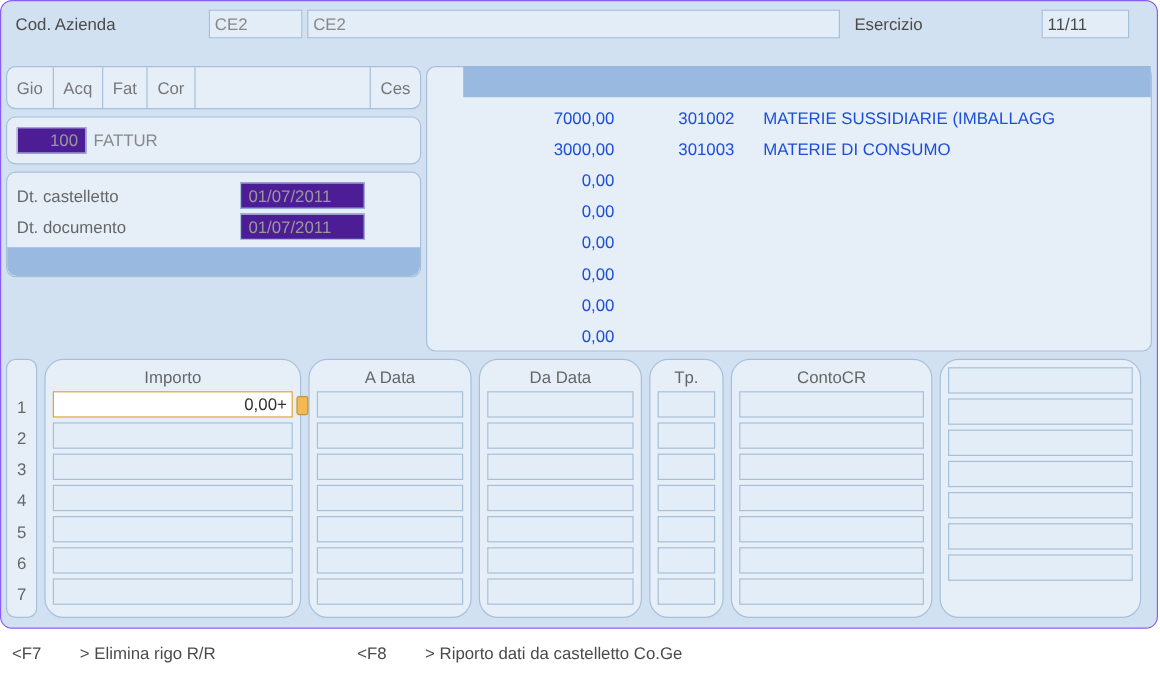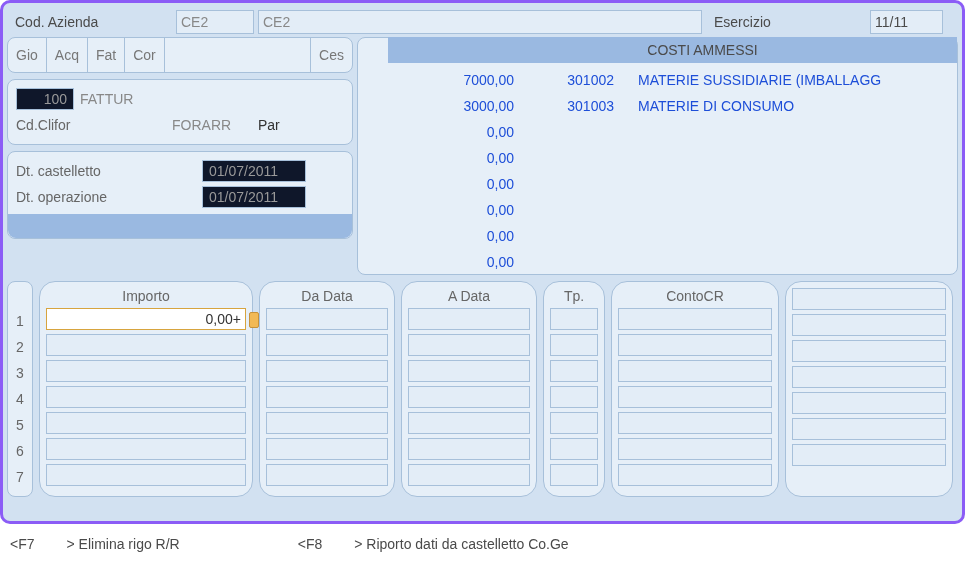--- a/index.html
+++ b/index.html
@@ -8,21 +8,21 @@
   font-size: 14px;
   background: #fff;
   width: 967px;
   height: 581px;
 }
 .app {
   width: 965px;
   height: 524px;
   background: #d2e1f1;
   border-radius: 10px;
-  border: 3px solid #8b5cf6;
+  border: 1px solid #8b5cf6;
   padding: 4px;
 }
 .header-row {
   display: flex;
   align-items: center;
   height: 30px;
   gap: 4px;
 }
 .hdr-label { color: #4a4a4a; width: 165px; padding-left: 8px; }
 .inp {
@@ -31,21 +31,21 @@
   height: 24px;
   padding: 0 4px;
   color: #888;
   font-family: inherit;
   font-size: 14px;
 }
 .inp.small { width: 78px; }
 .inp.ex { width: 73px; color:#4a4a4a;}
 .inp.med { width: 444px; }
 .hdr-ex { color:#4a4a4a; width: 160px; padding-left:8px;}
-.main-row { display: flex; gap: 4px; margin-top: 0; }
+.main-row { display: flex; gap: 4px; margin-top: 20px; }
 .left-col { width: 346px; }
 .right-col { flex: 1; }
 .tabs {
   border: 1px solid #a7c0da;
   border-radius: 8px;
   background: #e6eff8;
   height: 36px;
   display: flex;
   align-items: stretch;
   overflow: hidden;
@@ -62,21 +62,21 @@
 .form-box {
   border: 1px solid #a7c0da;
   border-radius: 8px;
   background: #e6eff8;
   margin-top: 6px;
   padding: 6px 8px;
 }
 .form-line { display:flex; align-items:center; height:26px; gap:6px;}
 .form-lbl { width:150px; color:#666;}
 .inp2 {
-  border:1px solid #a7c0da; background:#0f172a; height:22px;
+  border:1px solid #a7c0da; background:#4c1d95; height:22px;
   color:#999; text-align:right; padding:0 6px; font-family:inherit; font-size:14px;
 }
 .fdesc { color:#888; }
 .fdesc.dark { color:#333; }
 .bluebar { background:#9ab9e1; height:24px; margin-top:0; }
 .cost-panel {
   border:1px solid #a7c0da; border-radius:8px; background:#e6eff8;
   height: 238px;
 }
 .cost-head {
@@ -148,44 +148,38 @@
         <div class="tab">Cor</div>
         <div class="tab wide"></div>
         <div class="tab">Ces</div>
       </div>
 
       <div class="form-box">
         <div class="form-line">
           <input class="inp2" style="width: 58px;" value="100">
           <span class="fdesc">FATTUR</span>
         </div>
-        <div class="form-line">
-          <span class="form-lbl">Cd.Clifor</span>
-          <span class="fdesc" style="width:80px">FORARR</span>
-          <span class="fdesc dark">Par</span>
-        </div>
       </div>
 
       <div class="form-box" style="padding-bottom:0">
         <div class="form-line">
           <span class="form-lbl" style="width:180px">Dt. castelletto</span>
           <input class="inp2" style="width: 104px; text-align: left;" value="01/07/2011">
         </div>
         <div class="form-line">
-          <span class="form-lbl" style="width:180px">Dt. operazione</span>
+          <span class="form-lbl" style="width:180px">Dt. documento</span>
           <input class="inp2" style="width: 104px; text-align: left;" value="01/07/2011">
         </div>
         <div class="bluebar" style="margin:4px -8px 0 -8px; border-radius:0 0 8px 8px"></div>
       </div>
     </div>
 
     <div class="right-col">
       <div class="cost-panel">
         <div class="cost-head">
-          <span class="c1">COSTI AMMESSI</span>
         </div>
         <div class="cost-body">
           <div class="cost-row">
               <span class="cc-amt">7000,00</span>
               <span class="cc-code">301002</span>
               <span class="cc-desc">MATERIE SUSSIDIARIE (IMBALLAGG</span>
             </div>
           <div class="cost-row">
               <span class="cc-amt">3000,00</span>
               <span class="cc-code">301003</span>
@@ -239,32 +233,32 @@
     <div class="gcol c-importo">
       <div class="gcol-h">Importo</div>
       <div class="gcell active ind-icon">0,00+</div>
       <div class="gcell"></div>
       <div class="gcell"></div>
       <div class="gcell"></div>
       <div class="gcell"></div>
       <div class="gcell"></div>
       <div class="gcell"></div>
     </div>
+    <div class="gcol c-a">
+      <div class="gcol-h">A Data</div>
+      <div class="gcell"></div>
+        <div class="gcell"></div>
+        <div class="gcell"></div>
+        <div class="gcell"></div>
+        <div class="gcell"></div>
+        <div class="gcell"></div>
+        <div class="gcell"></div>
+    </div>
     <div class="gcol c-da">
       <div class="gcol-h">Da Data</div>
-      <div class="gcell"></div>
-        <div class="gcell"></div>
-        <div class="gcell"></div>
-        <div class="gcell"></div>
-        <div class="gcell"></div>
-        <div class="gcell"></div>
-        <div class="gcell"></div>
-    </div>
-    <div class="gcol c-a">
-      <div class="gcol-h">A Data</div>
       <div class="gcell"></div>
         <div class="gcell"></div>
         <div class="gcell"></div>
         <div class="gcell"></div>
         <div class="gcell"></div>
         <div class="gcell"></div>
         <div class="gcell"></div>
     </div>
     <div class="gcol c-tp">
       <div class="gcol-h">Tp.</div>

